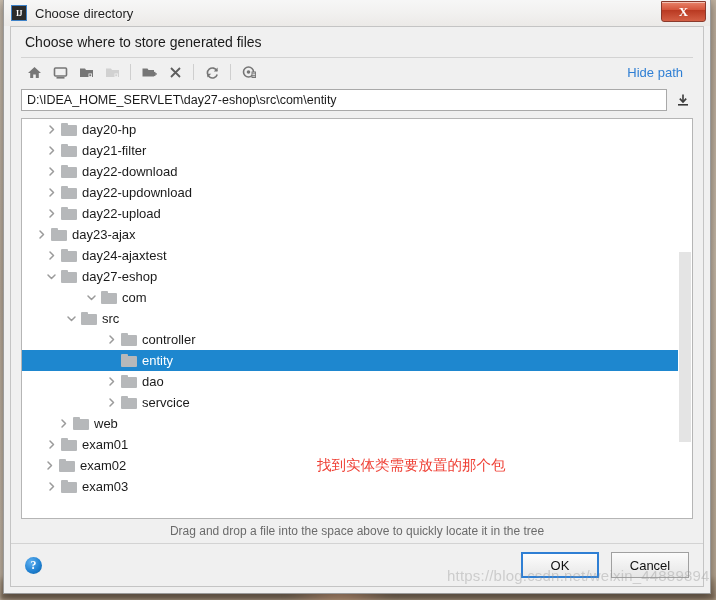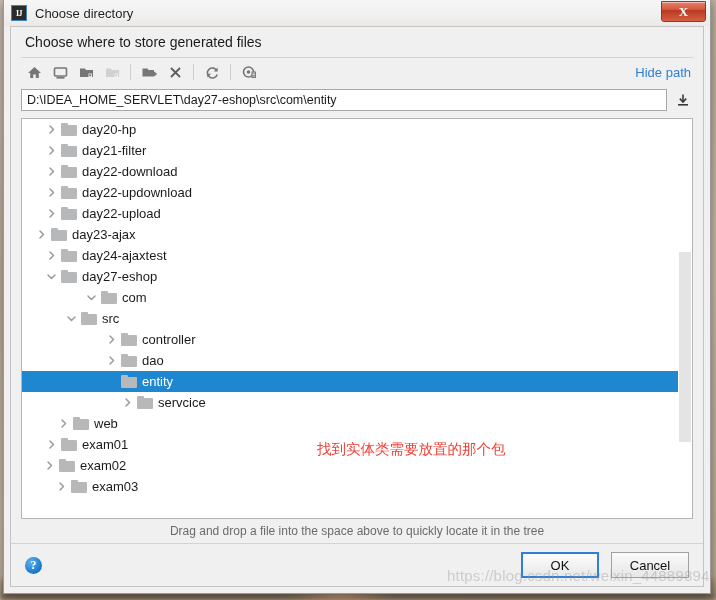--- a/index.html
+++ b/index.html
@@ -133,21 +133,21 @@
   }
   .tb-btn svg { display: block; }
   .tb-btn.disabled { opacity: 0.42; cursor: default; }
   .tb-div {
     width: 1px; height: 16px;
     background: #cfcfcf;
     margin: 0 5px;
   }
   .hide-path {
     position: absolute;
-    right: 12px;
+    right: 20px;
     font-size: 13px;
     color: #2f7fd4;
     cursor: pointer;
   }
 
   
   .path-row {
     flex: 0 0 28px;
     display: flex;
     align-items: center;
@@ -223,21 +223,21 @@
     position: absolute; left: 0; bottom: 0;
     width: 16px; height: 11px;
     background: #b6b8ba;
     border-radius: 1px;
   }
   .tree-label { padding-right: 4px; }
 
   
   .annotation {
     position: absolute;
-    left: 295px; top: 321px;
+    left: 295px; top: 337px;
     font-size: 14.5px;
     color: #ef4136;
     white-space: nowrap;
     pointer-events: none;
   }
 
   
   .scroll-track {
     position: absolute;
     right: 0; top: 0; bottom: 0;
@@ -545,45 +545,45 @@
               <svg width="11" height="11" viewBox="0 0 11 11">
                 <path d="M4 2 L7.5 5.5 L4 9" fill="none" stroke="#9b9b9b" stroke-width="1.5" stroke-linecap="round" stroke-linejoin="round"></path>
               </svg>
             </span>
             <span class="folder-ico">
               <span class="tab"></span>
               <span class="body"></span>
             </span>
             <span class="tree-label">controller</span>
           </div>
-          <div class="tree-row" style="padding-left: 82px;">
-            <span class="chev">
-              <svg width="11" height="11" viewBox="0 0 11 11">
-                <path d="M4 2 L7.5 5.5 L4 9" fill="none" stroke="#9b9b9b" stroke-width="1.5" stroke-linecap="round" stroke-linejoin="round"></path>
-              </svg>
-            </span>
-            <span class="folder-ico">
-              <span class="tab"></span>
-              <span class="body"></span>
-            </span>
-            <span class="tree-label">dao</span>
-          </div>
           <div class="tree-row selected" style="padding-left: 82px;">
             <span class="chev empty">
               <svg width="11" height="11" viewBox="0 0 11 11">
                 <path d="M4 2 L7.5 5.5 L4 9" fill="none" stroke="#ffffff" stroke-width="1.5" stroke-linecap="round" stroke-linejoin="round"></path>
               </svg>
             </span>
             <span class="folder-ico">
               <span class="tab"></span>
               <span class="body"></span>
             </span>
             <span class="tree-label">entity</span>
           </div>
-          <div class="tree-row" style="padding-left: 82px; margin-left: 16px;">
+          <div class="tree-row" style="padding-left: 82px;">
+            <span class="chev">
+              <svg width="11" height="11" viewBox="0 0 11 11">
+                <path d="M4 2 L7.5 5.5 L4 9" fill="none" stroke="#9b9b9b" stroke-width="1.5" stroke-linecap="round" stroke-linejoin="round"></path>
+              </svg>
+            </span>
+            <span class="folder-ico">
+              <span class="tab"></span>
+              <span class="body"></span>
+            </span>
+            <span class="tree-label">dao</span>
+          </div>
+          <div class="tree-row" style="padding-left: 82px;">
             <span class="chev">
               <svg width="11" height="11" viewBox="0 0 11 11">
                 <path d="M4 2 L7.5 5.5 L4 9" fill="none" stroke="#9b9b9b" stroke-width="1.5" stroke-linecap="round" stroke-linejoin="round"></path>
               </svg>
             </span>
             <span class="folder-ico">
               <span class="tab"></span>
               <span class="body"></span>
             </span>
             <span class="tree-label">servcice</span>
@@ -617,21 +617,21 @@
               <svg width="11" height="11" viewBox="0 0 11 11">
                 <path d="M4 2 L7.5 5.5 L4 9" fill="none" stroke="#9b9b9b" stroke-width="1.5" stroke-linecap="round" stroke-linejoin="round"></path>
               </svg>
             </span>
             <span class="folder-ico">
               <span class="tab"></span>
               <span class="body"></span>
             </span>
             <span class="tree-label">exam02</span>
           </div>
-          <div class="tree-row" style="padding-left: 32px;">
+          <div class="tree-row" style="padding-left: 22px;">
             <span class="chev">
               <svg width="11" height="11" viewBox="0 0 11 11">
                 <path d="M4 2 L7.5 5.5 L4 9" fill="none" stroke="#9b9b9b" stroke-width="1.5" stroke-linecap="round" stroke-linejoin="round"></path>
               </svg>
             </span>
             <span class="folder-ico">
               <span class="tab"></span>
               <span class="body"></span>
             </span>
             <span class="tree-label">exam03</span>

